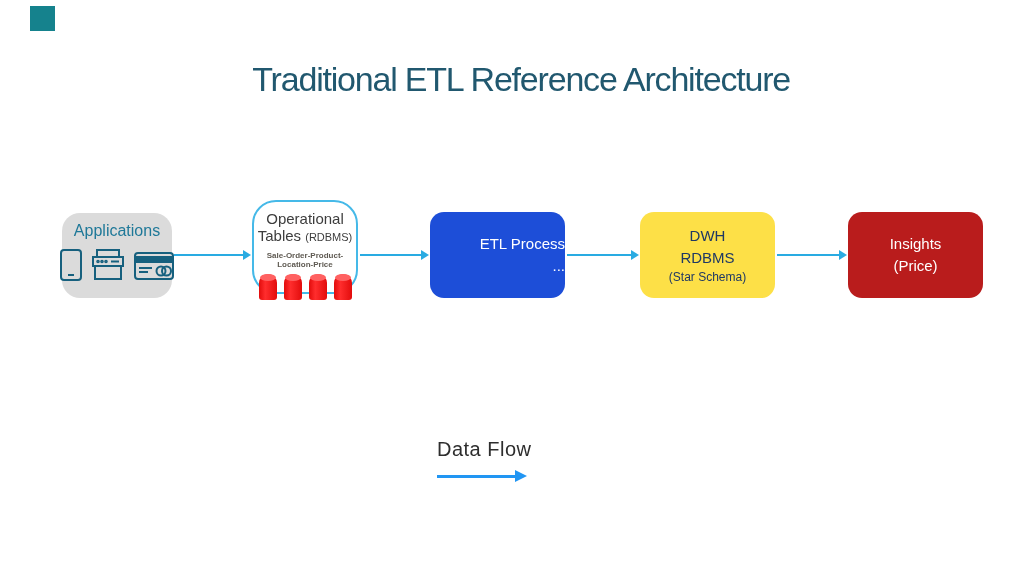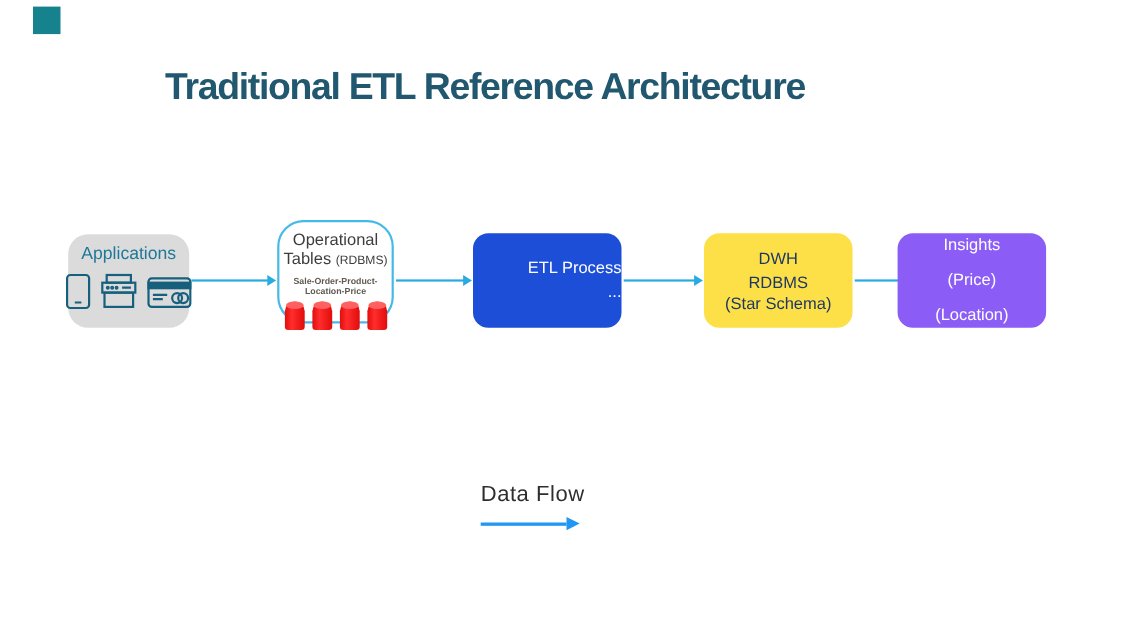--- a/index.html
+++ b/index.html
@@ -7,22 +7,22 @@
     width:1024px;height:576px;position:relative;background:#ffffff;
     font-family:"Liberation Sans", sans-serif;overflow:hidden;
   }
   .abs{position:absolute;}
 
   
   .deco-square{left:30px;top:6px;width:25px;height:25px;background:#15828d;}
 
   
   .title{
-    left:150px;top:60px;width:640px;text-align:left;
-    font-size:34px;font-weight:700;letter-spacing:-1.2px;color:#21586f;
+    left:150px;top:60px;width:640px;text-align:right;
+    font-size:34px;font-weight:400;letter-spacing:-1.2px;color:#21586f;
   }
 
   
   .fbox{box-sizing:border-box;text-align:center;}
 
   
   .box-apps{left:62px;top:213px;width:110px;height:85px;background:#dbdbdb;border-radius:18px;}
   .box-apps .lbl{margin-top:9px;font-size:16px;color:#1e7898;}
   .box-apps .icons{display:flex;justify-content:center;align-items:flex-end;gap:5px;margin-top:8px;}
   .box-apps svg{stroke:#16607e;fill:none;stroke-width:2;}
@@ -39,22 +39,22 @@
        background:linear-gradient(90deg,#e20c0c,#ff2d2d 35%,#e20c0c);
        border-radius:9px 9px 3px 3px;}
   .cyl::before{content:'';position:absolute;left:1px;top:0;width:16px;height:7px;
        border-radius:50%;background:#ff6161;}
 
   
   .box-col{display:flex;flex-direction:column;justify-content:center;border-radius:14px;
            width:135px;height:86px;line-height:22px;font-size:15px;}
   .box-etl{left:430px;top:212px;background:#1d4ed8;color:#ffffff;text-align:right;}
   .box-dwh{left:640px;top:212px;background:#fde047;color:#1f3864;}
-  .box-dwh .sub{font-size:15px;line-height:16px;}
-  .box-ins{left:816px;top:212px;background:#8b5cf6;color:#ffffff;justify-content:space-between;}
+  .box-dwh .sub{font-size:12px;line-height:16px;}
+  .box-ins{left:848px;top:212px;background:#b91c1c;color:#ffffff;}
 
   
   .harrow{height:2px;background:#29abe2;top:254px;}
   .harrow::after{content:'';position:absolute;right:-7px;top:-4px;
     border-left:8px solid #29abe2;border-top:5px solid transparent;border-bottom:5px solid transparent;}
   .a1{left:174px;width:70px;}
   .a2{left:360px;width:62px;}
   .a3{left:567px;width:65px;}
   .a4{left:777px;width:63px;}
 
@@ -132,17 +132,16 @@
   <div>DWH</div>
   <div>RDBMS</div>
   <div class="sub">(Star Schema)</div>
 </div>
 
 <div class="abs harrow a4"></div>
 
 <div class="abs fbox box-col box-ins">
   <div>Insights</div>
   <div>(Price)</div>
-  <div>(Location)</div>
 </div>
 
 <div class="abs legend-label">Data Flow</div>
 <div class="abs legend-arrow"></div>
 
 </body></html>

